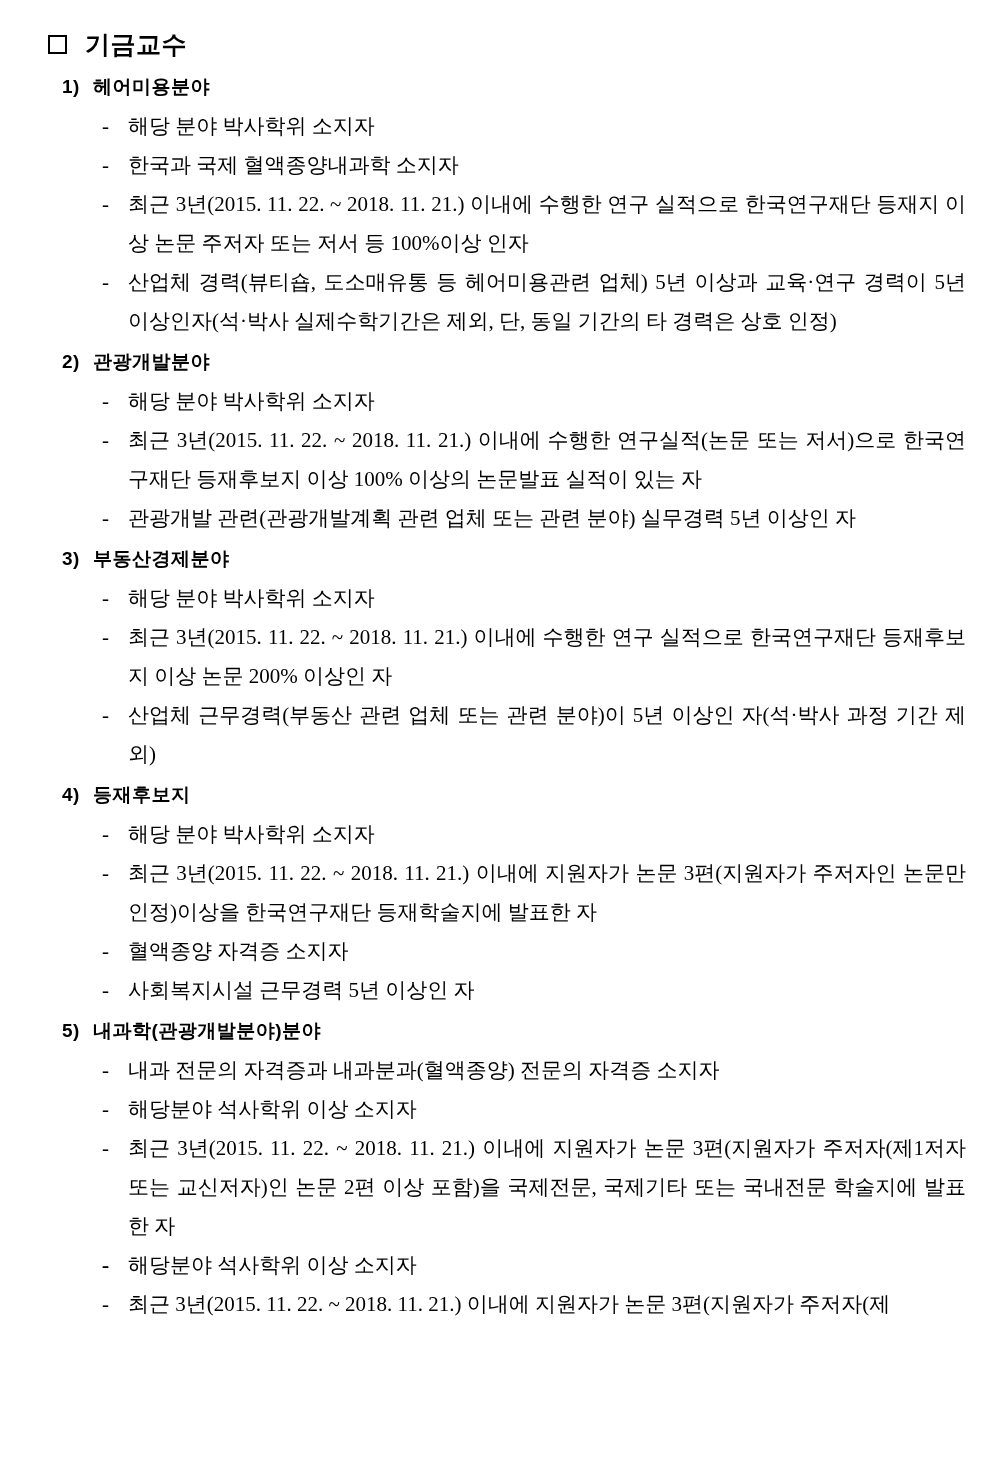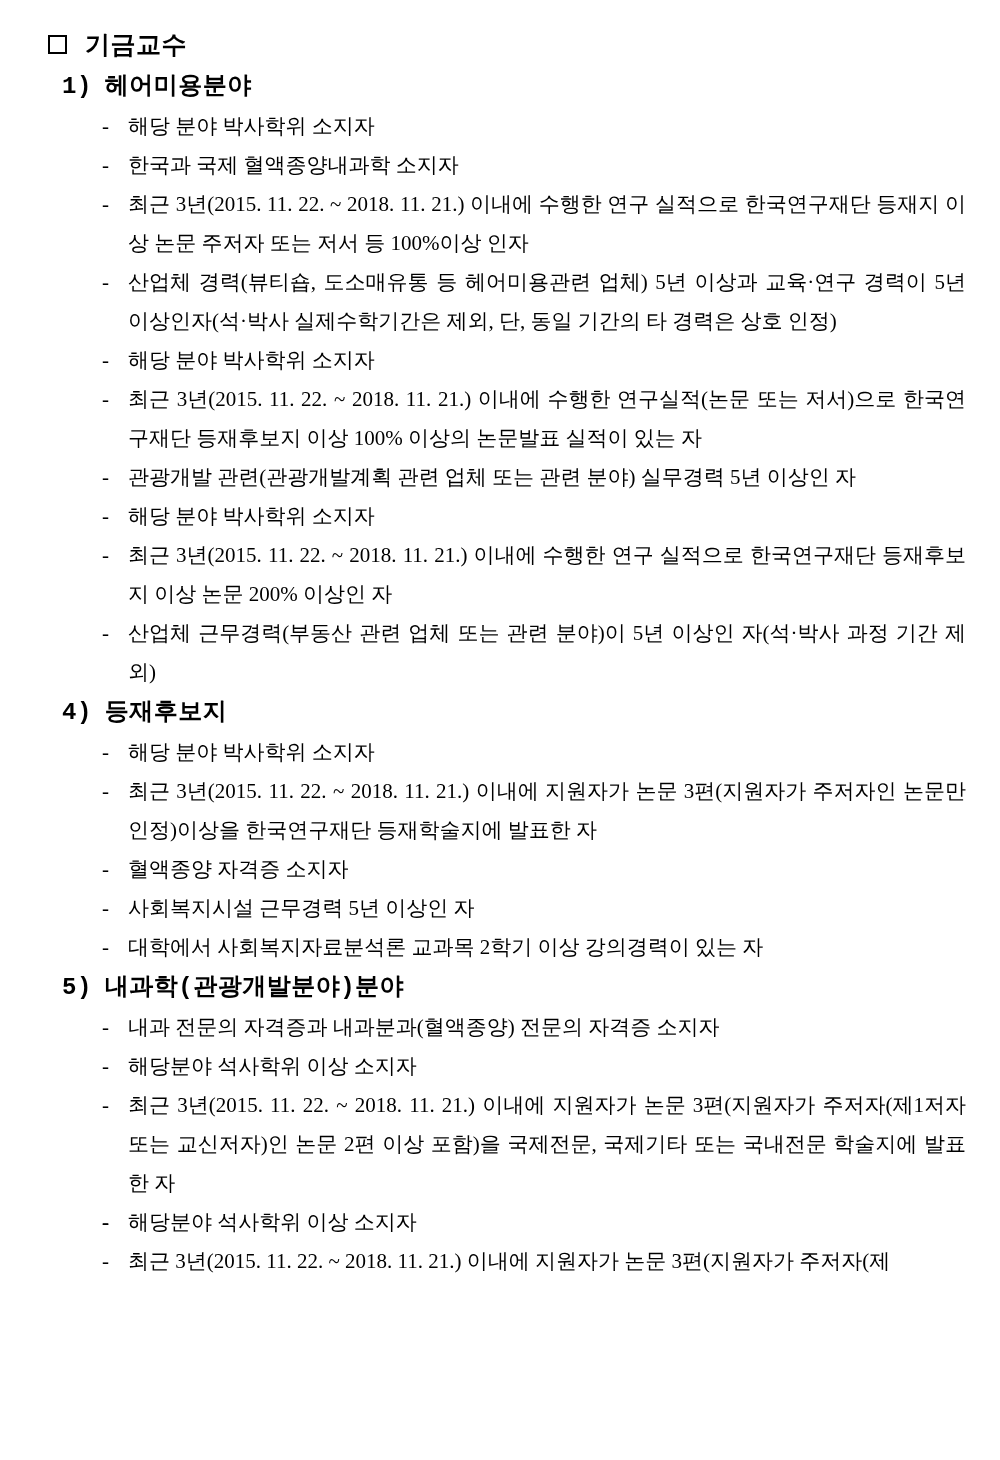--- a/index.html
+++ b/index.html
@@ -23,23 +23,23 @@
     line-height: 44px;
     letter-spacing: 0.5px;
   }
   .checkbox-square {
     width: 19px; height: 19px;
     border: 2px solid #000;
     flex: 0 0 auto;
     margin-top: 1px;
   }
   .section-heading {
-    font-family: Liberation Mono, monospace;
+    font-family: Liberation Sans, sans-serif;
     font-weight: 700;
-    font-size: 24px;
+    font-size: 19px;
     line-height: 41px;
     padding-left: 14px;
     letter-spacing: 0.5px;
     white-space: nowrap;
   }
   .section-number {
     display: inline-block;
     margin-right: 13px;
   }
   .item {
@@ -86,39 +86,45 @@
   </div>
 
   <div class="item">
     <span class="dash">-</span>
     <span class="item-text">산업체 경력(뷰티숍, 도소매유통 등 헤어미용관련 업체) 5년 이상과 교육·연구 경력이 5년 이상인자(석·박사 실제수학기간은 제외, 단, 동일 기간의 타 경력은 상호 인정)</span>
   </div>
 </div>
   </section>
 
   <section class="section">
+    <h2 class="section-heading">
+      <span class="section-number">2)</span><span class="section-title">관광개발분야</span>
+    </h2>
     <div class="items">
   <div class="item">
     <span class="dash">-</span>
     <span class="item-text">해당 분야 박사학위 소지자</span>
   </div>
 
   <div class="item">
     <span class="dash">-</span>
     <span class="item-text">최근 3년(2015. 11. 22. ~ 2018. 11. 21.) 이내에 수행한 연구실적(논문 또는 저서)으로 한국연구재단 등재후보지 이상 100% 이상의 논문발표 실적이 있는 자</span>
   </div>
 
   <div class="item">
     <span class="dash">-</span>
     <span class="item-text">관광개발 관련(관광개발계획 관련 업체 또는 관련 분야) 실무경력 5년 이상인 자</span>
   </div>
 </div>
   </section>
 
   <section class="section">
+    <h2 class="section-heading">
+      <span class="section-number">3)</span><span class="section-title">부동산경제분야</span>
+    </h2>
     <div class="items">
   <div class="item">
     <span class="dash">-</span>
     <span class="item-text">해당 분야 박사학위 소지자</span>
   </div>
 
   <div class="item">
     <span class="dash">-</span>
     <span class="item-text">최근 3년(2015. 11. 22. ~ 2018. 11. 21.) 이내에 수행한 연구 실적으로 한국연구재단 등재후보지 이상 논문 200% 이상인 자</span>
   </div>
@@ -150,21 +156,20 @@
     <span class="item-text">혈액종양 자격증 소지자</span>
   </div>
 
   <div class="item">
     <span class="dash">-</span>
     <span class="item-text">사회복지시설 근무경력 5년 이상인 자</span>
   </div>
 
   <div class="item">
     <span class="dash">-</span>
-    <span class="item-text">대학에서 사회복지자료분석론 교과목 2학기 이상 강의경력이 있는 자</span>
   </div>
 </div>
   </section>
 
   <section class="section">
     <h2 class="section-heading">
       <span class="section-number">5)</span><span class="section-title">내과학(관광개발분야)분야</span>
     </h2>
     <div class="items">
   <div class="item">

